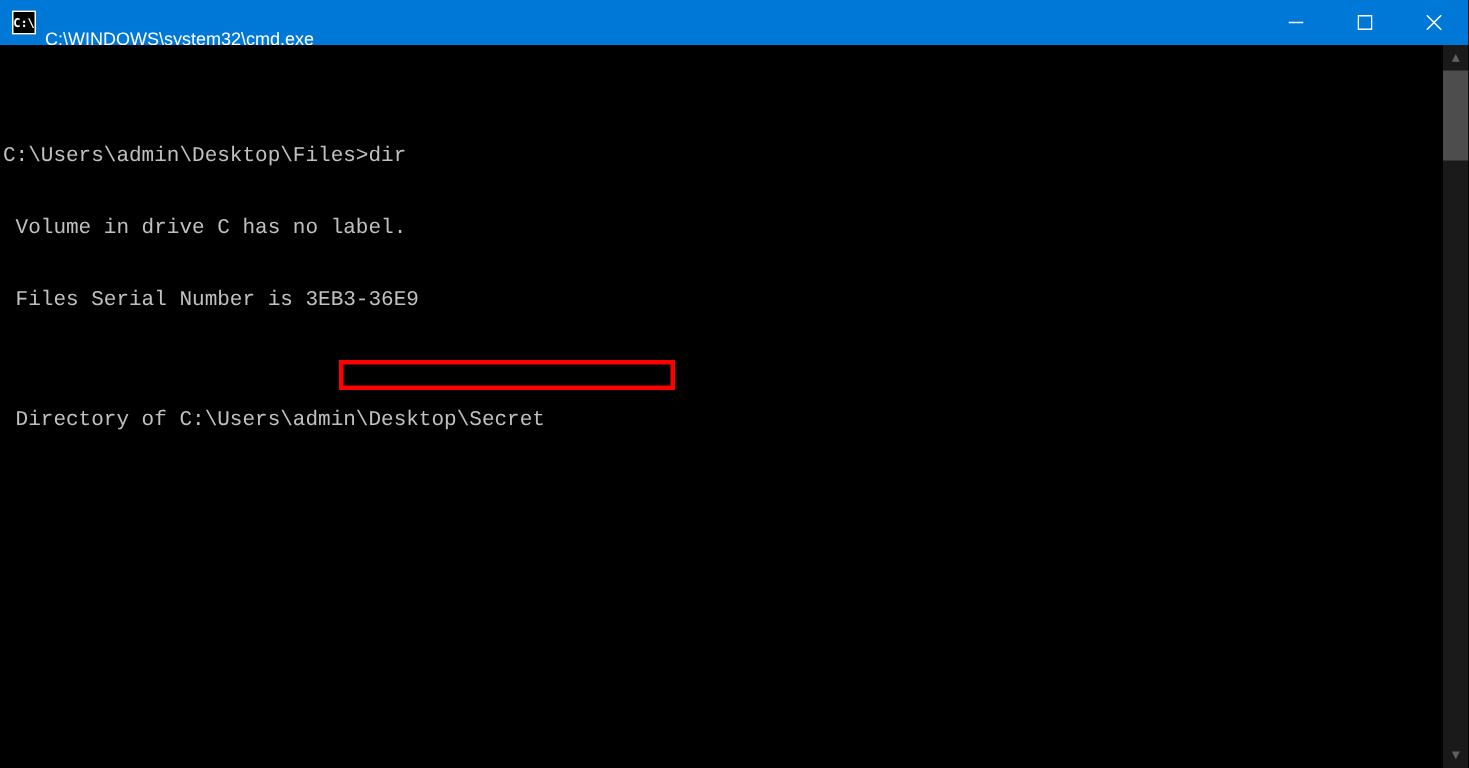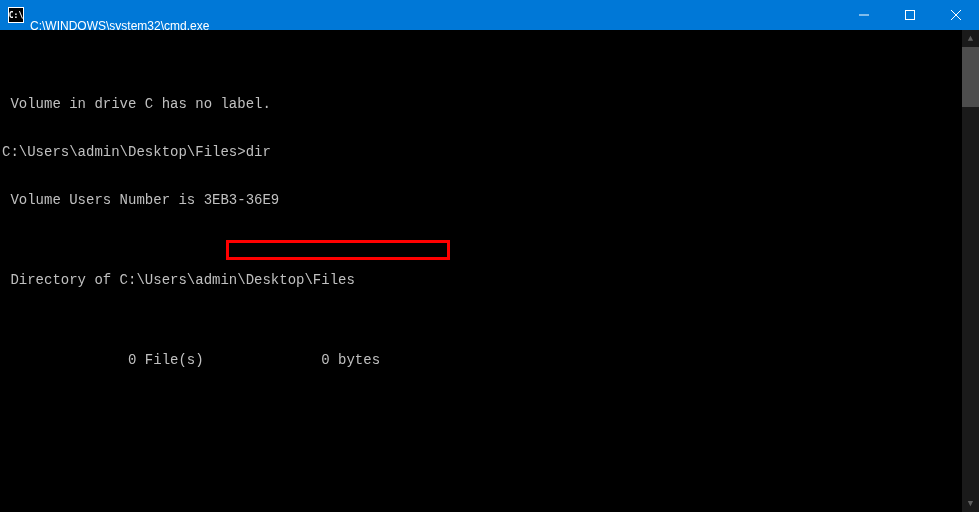--- a/index.html
+++ b/index.html
@@ -136,27 +136,26 @@
       <div class="titlebar-btn close">
         <svg viewBox="0 0 10 10">
             <line x1="0" y1="0" x2="10" y2="10" stroke="white" stroke-width="1"></line>
             <line x1="10" y1="0" x2="0" y2="10" stroke="white" stroke-width="1"></line>
           </svg>
       </div>
     </div>
   </div>
   <div class="terminal">
     <span class="line"></span>
+    <span class="line">C:\Users\admin\Desktop\Files&gt;dir</span>
     <span class="line"> Volume in drive C has no label.</span>
-    <span class="line">C:\Users\admin\Desktop\Files&gt;dir</span>
-    <span class="line"> Volume Users Number is 3EB3-36E9</span>
+    <span class="line"> Files Serial Number is 3EB3-36E9</span>
     <span class="line"></span>
-    <span class="line"> Directory of C:\Users\admin\Desktop\Files</span>
+    <span class="line"> Directory of C:\Users\admin\Desktop\Secret</span>
     <span class="line"></span>
-    <span class="line">               0 File(s)              0 bytes</span>
     
     <span class="line"></span>
     
     <span class="line"></span>
     
 
     <div class="highlight-box" style="top:210px;left:226px;width:224px;height:20px;"></div>
 
     <div class="scrollbar">
       <div class="scrollbar-up">▲</div>

